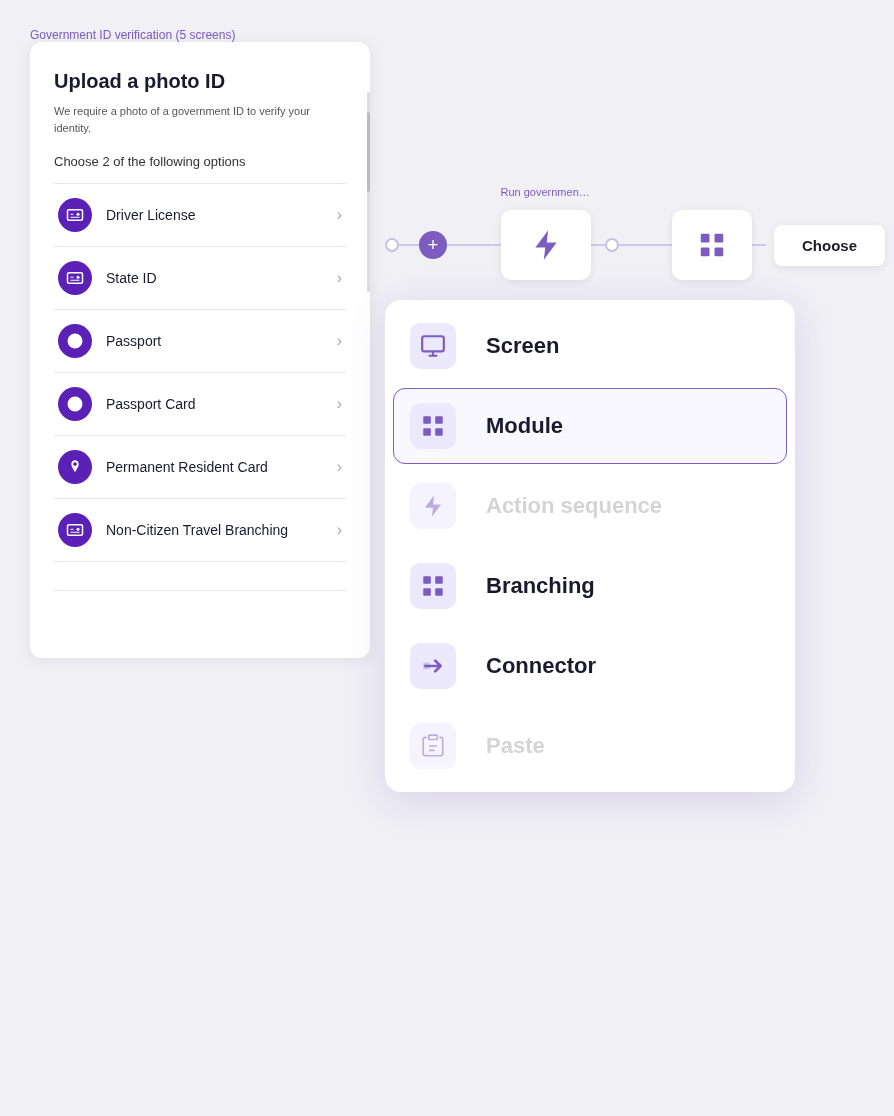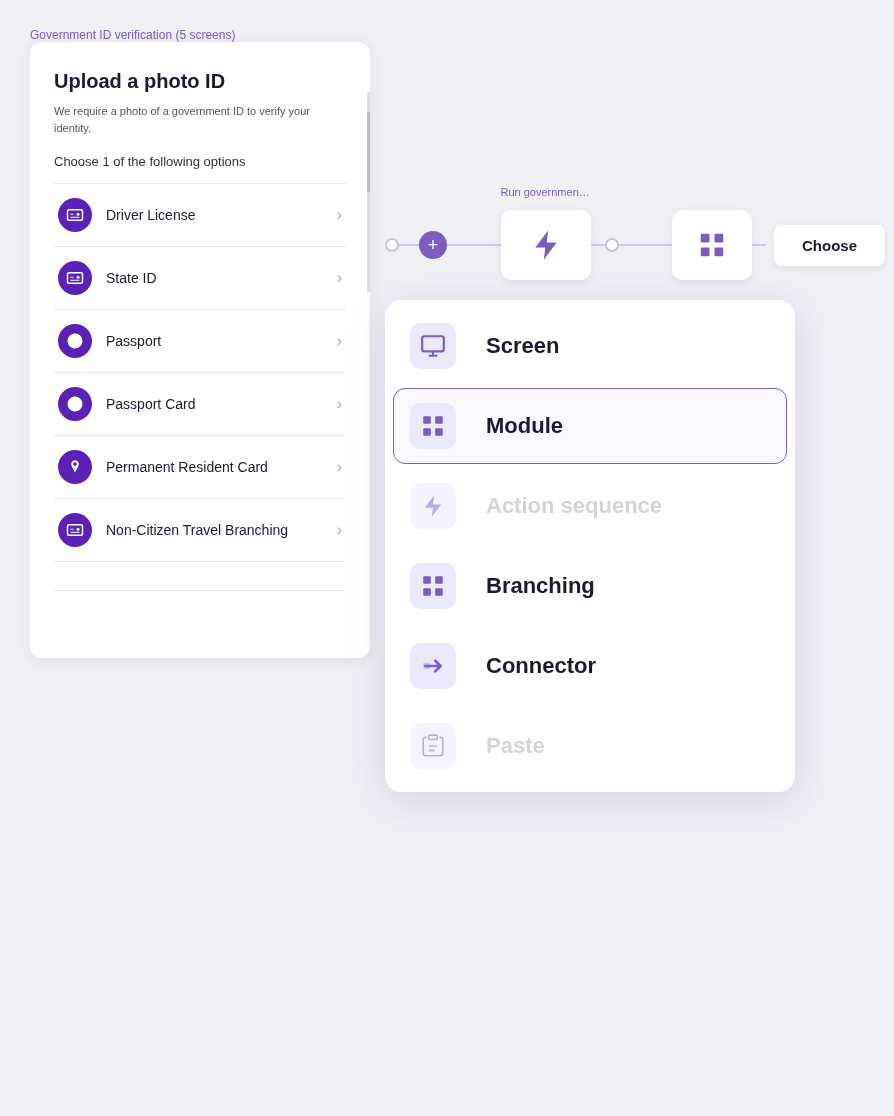--- a/index.html
+++ b/index.html
@@ -264,21 +264,21 @@
 <body>
 
 <div class="left-panel">
   <div class="breadcrumb">Government ID verification (5 screens)</div>
   <div class="phone-card">
     <div class="scroll-indicator">
       <div class="scroll-thumb"></div>
     </div>
     <h2>Upload a photo ID</h2>
     <p>We require a photo of a government ID to verify your identity.</p>
-    <div class="choose-label">Choose 1 of the following options</div>
+    <div class="choose-label">Choose 2 of the following options</div>
     <ul class="id-list">
 
       <li>
         <div class="id-icon">
           <svg viewBox="0 0 24 24" fill="white">
               <rect x="2" y="5" width="20" height="14" rx="2" fill="none" stroke="white" stroke-width="2"></rect>
               <path d="M6 15h12M6 11h4" stroke="white" stroke-width="1.5" fill="none"></path>
               <circle cx="16" cy="11" r="2" fill="white"></circle>
             </svg>
         </div>

